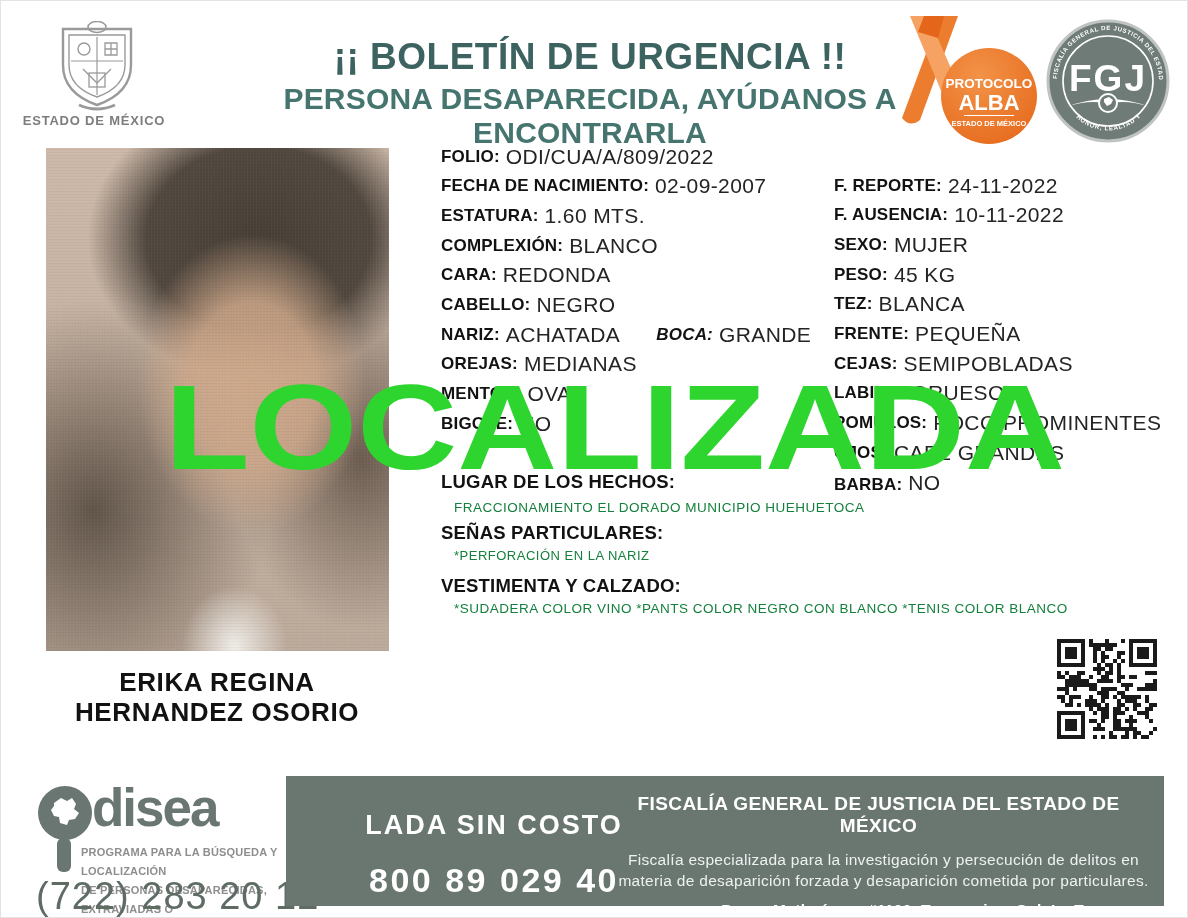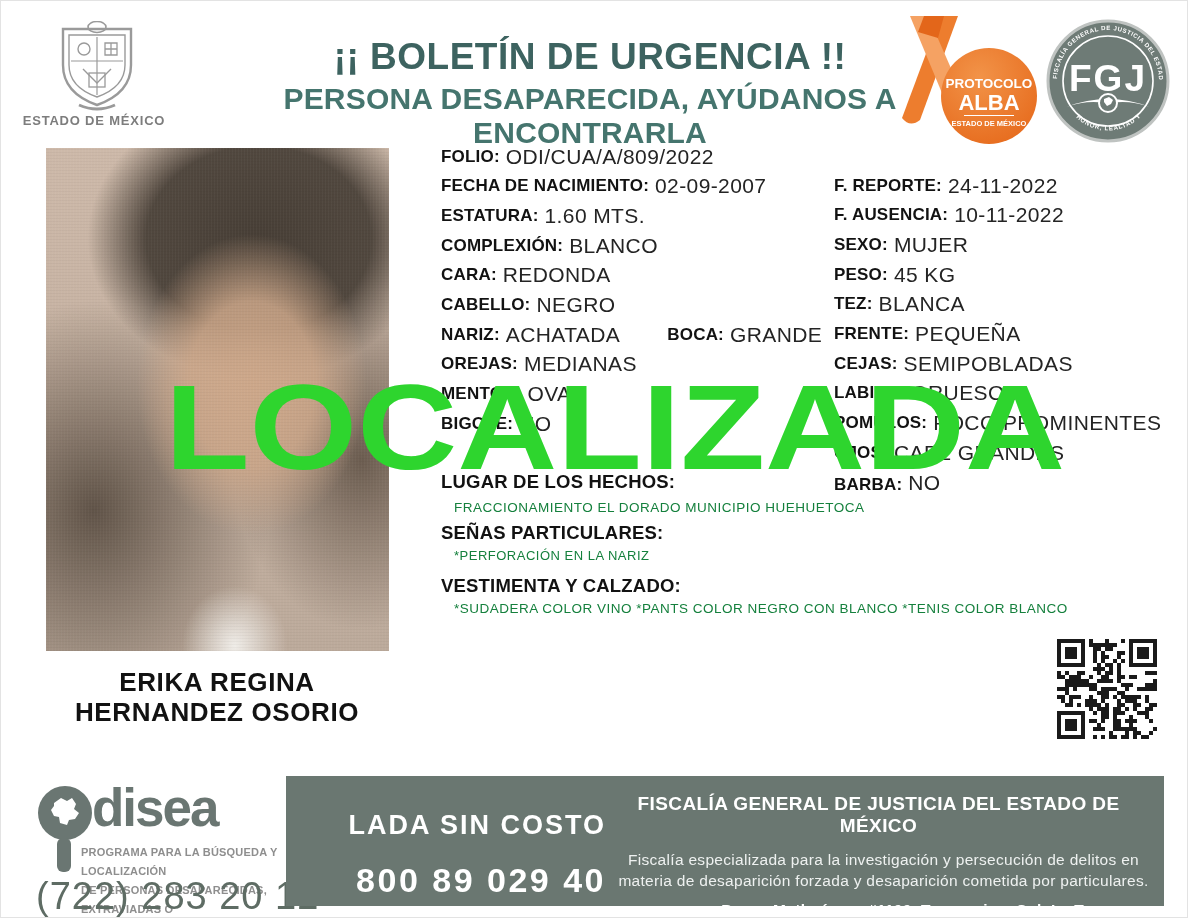--- a/index.html
+++ b/index.html
@@ -32,32 +32,32 @@
     background:repeating-linear-gradient(0deg,rgba(0,0,0,.03) 0 1px,transparent 1px 3px),
                repeating-linear-gradient(90deg,rgba(255,255,255,.03) 0 1px,transparent 1px 3px);}
   .person-name{position:absolute;left:40px;top:666px;width:352px;text-align:center;
     font-size:26px;line-height:30px;font-weight:700;letter-spacing:.6px;color:#121212;}
   
   .col{position:absolute;}
   .col-left{left:440px;top:141px;}
   .col-right{left:833px;top:170px;}
   .row{height:29.65px;display:flex;align-items:center;white-space:nowrap;}
   .lbl{font-weight:700;font-size:17px;letter-spacing:.2px;color:#121212;margin-right:6px;}
-  .lbl2{margin-left:47px;}
+  .lbl2{margin-left:36px;font-style:italic;}
   .val{font-size:21px;letter-spacing:.4px;color:#242424;}
   .sec{position:absolute;white-space:nowrap;}
   .sec-lbl{font-weight:700;font-size:18.5px;letter-spacing:.2px;color:#121212;}
   .sec-val{font-size:13.5px;letter-spacing:.5px;color:#15803d;}
   
   .stamp-svg{position:absolute;left:158px;top:368px;z-index:6;}
   
   .qr{position:absolute;left:1056px;top:638px;}
   
   .footer-gray{position:absolute;left:285px;top:775px;width:878px;height:130px;background:#6a7771;}
-  .lada{position:absolute;left:0;top:0;width:320px;text-align:right;color:#ffffff;}
+  .lada{position:absolute;left:0;top:0;width:320px;text-align:center;color:#ffffff;padding-left:48px;}
   .lada-1{margin-top:34px;font-size:27px;font-weight:700;letter-spacing:2px;}
   .lada-2{margin-top:20px;font-size:34px;font-weight:700;letter-spacing:2.5px;}
   .fiscalia{position:absolute;left:320px;top:0;width:545px;color:#ffffff;}
   .fis-title{margin-top:17px;text-align:center;font-size:19px;font-weight:700;letter-spacing:.4px;}
   .fis-desc{margin-top:12px;text-align:center;font-size:15.5px;line-height:21px;color:#eef1f0;letter-spacing:.3px;margin-left:10px;}
   .fis-addr{margin-top:9px;text-align:right;font-size:15.5px;font-weight:700;line-height:20px;letter-spacing:.3px;padding-right:2px;}
   .odisea{position:absolute;left:35px;top:780px;width:250px;}
   .odisea-brand{position:absolute;left:56px;top:-4px;font-size:53px;font-weight:700;
     letter-spacing:-2px;color:#6a7672;}
   .odisea-tag{position:absolute;left:45px;top:62px;font-size:11px;line-height:19px;

